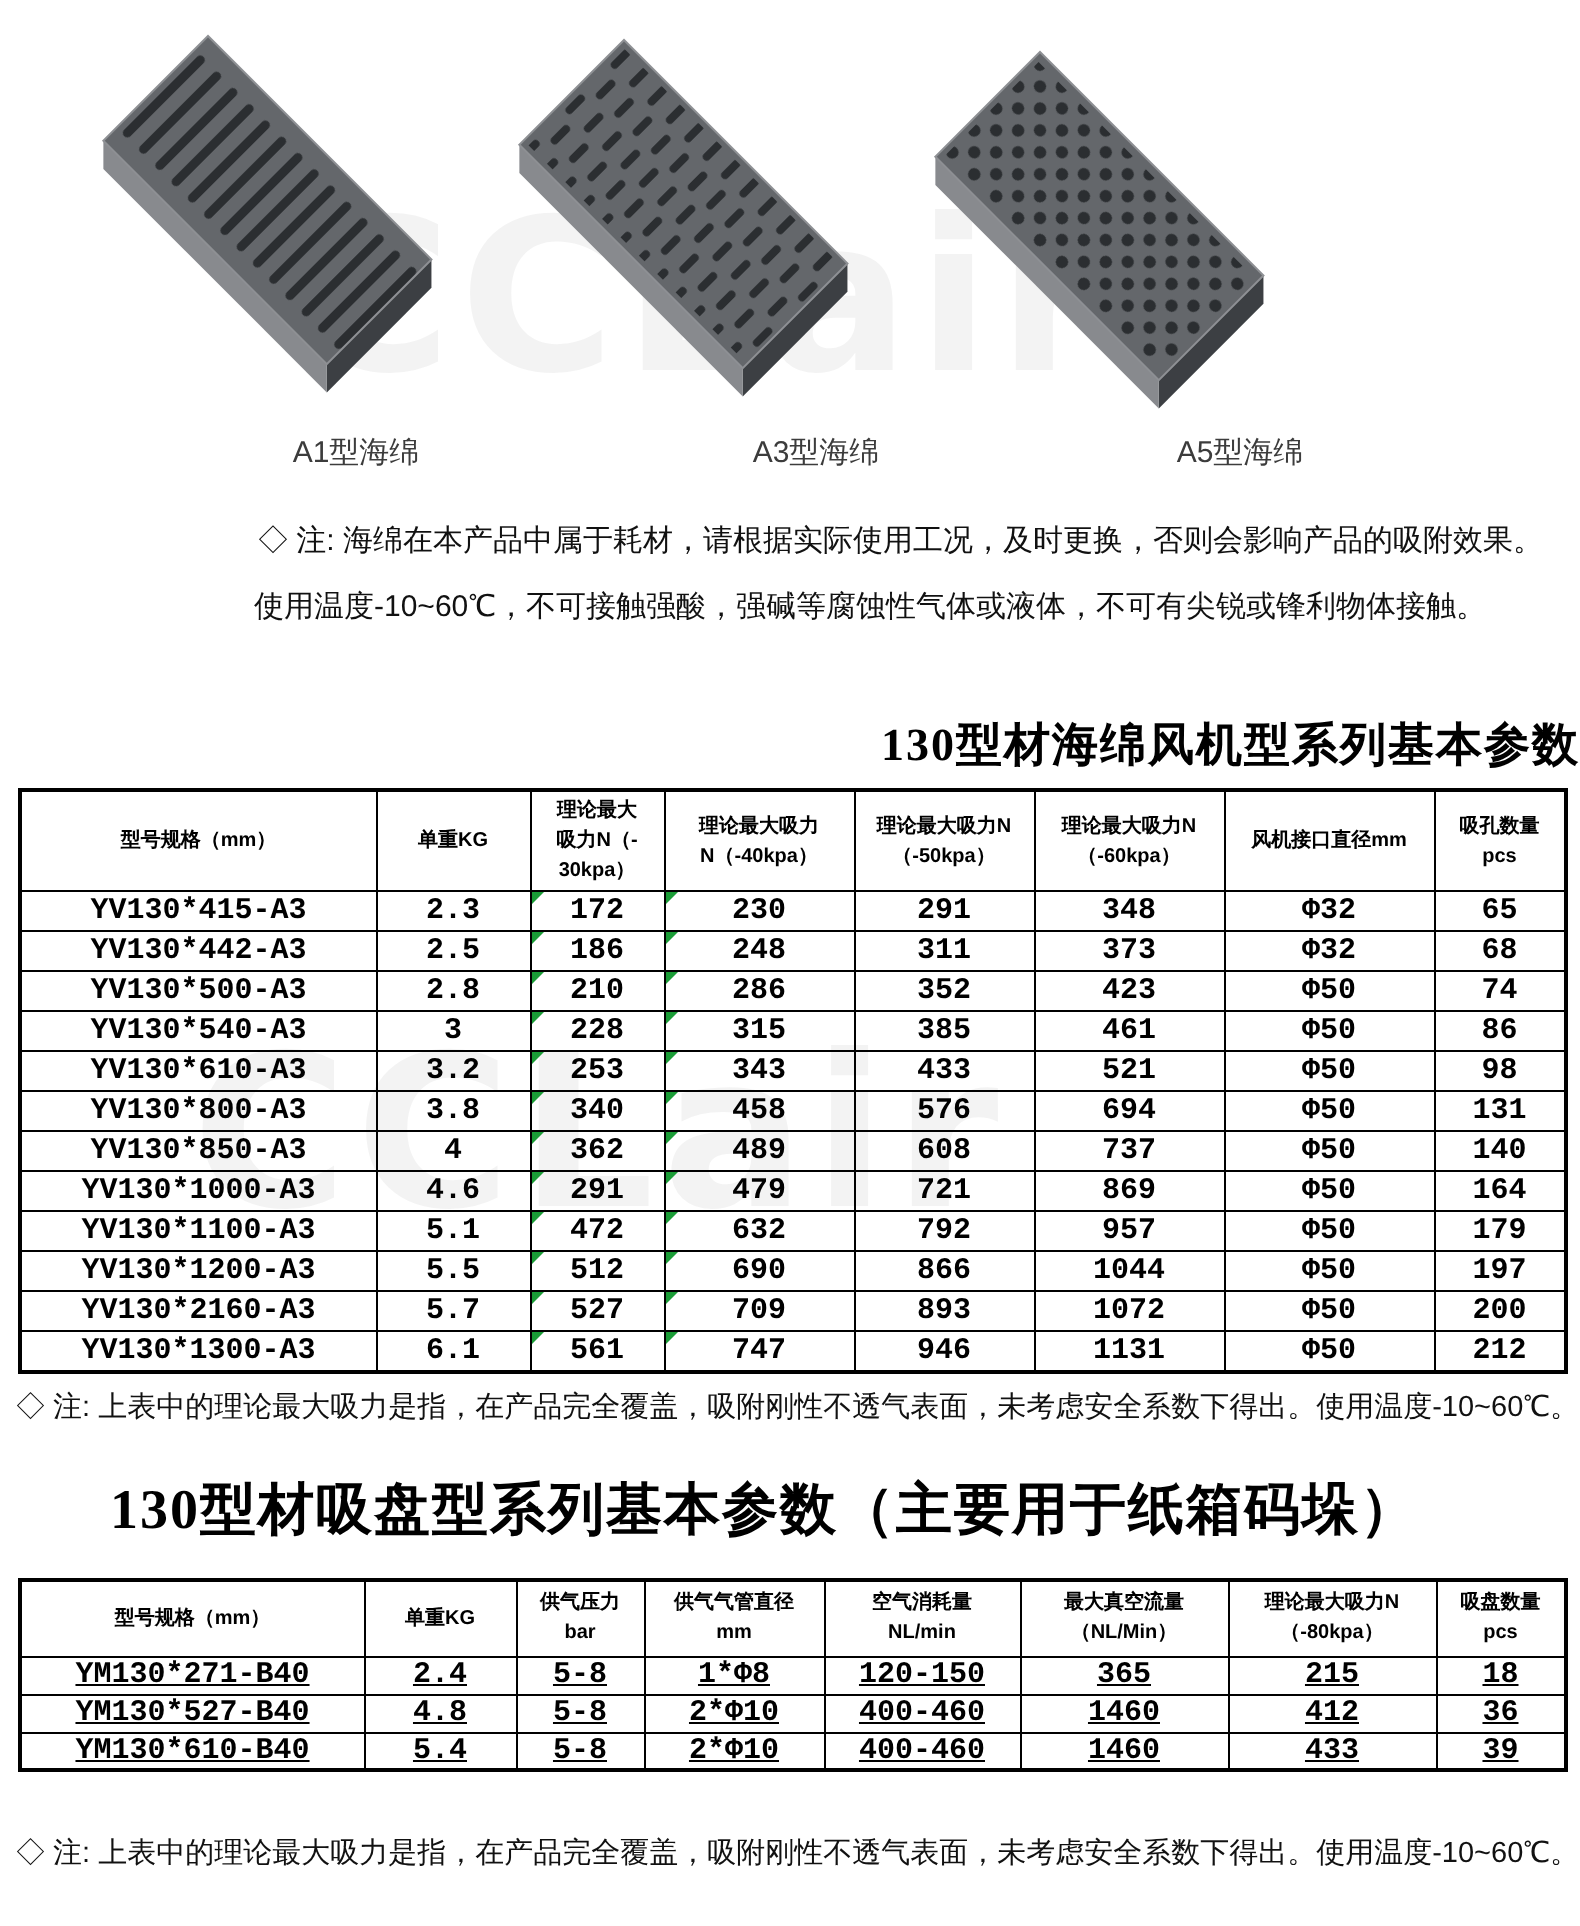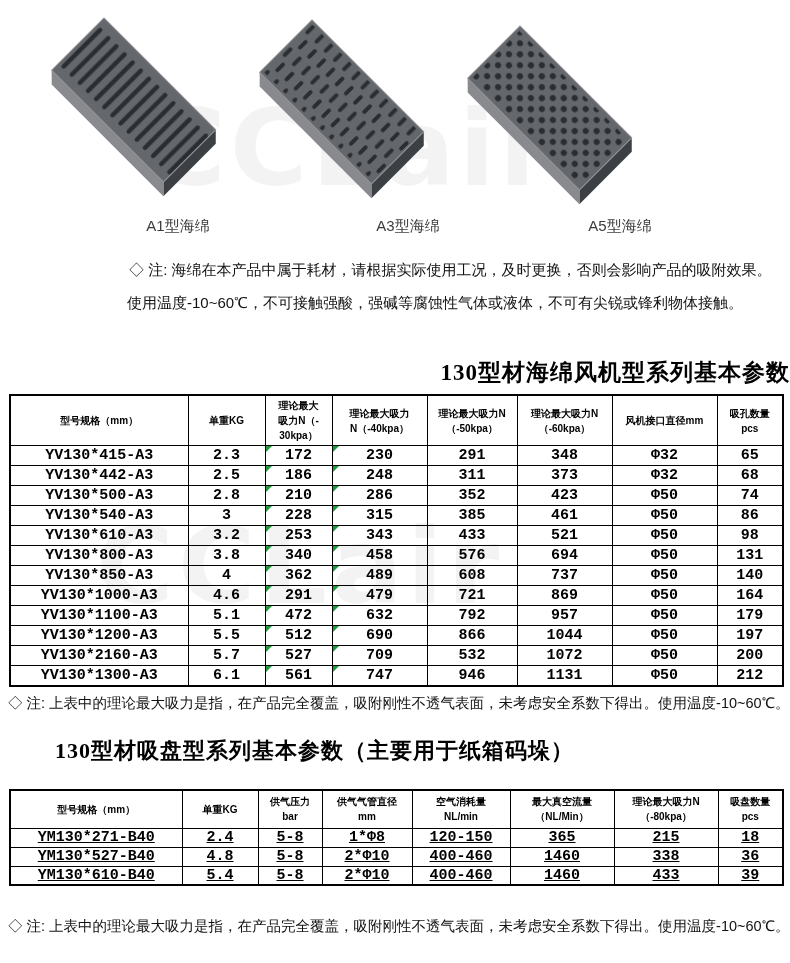--- a/index.html
+++ b/index.html
@@ -28,21 +28,21 @@
   }
   .note-small { font-size:14.5px; }
 
   .tbl-title1 {
     position:absolute; top:357px; left:0; width:100%; text-align:right;
     font-family:"Liberation Serif", serif; font-weight:bold; font-size:23px;
     letter-spacing:1px; z-index:1;
   }
   .tbl-title2 {
     position:absolute; top:736px; left:55px;
-    font-family:"Liberation Serif", serif; font-weight:bold; font-size:22px;
+    font-family:"Liberation Serif", serif; font-weight:bold; font-size:28px;
     letter-spacing:1px; z-index:1;
   }
 
   table.spec {
     position:absolute; left:9px; width:773px; border-collapse:collapse;
     table-layout:fixed; z-index:1; background:transparent;
     border:2px solid #000;
   }
   #table1 { top:394px; }
   #table2 { top:789px; }
@@ -256,21 +256,21 @@
           <td>866</td>
           <td>1044</td>
           <td>Φ50</td>
           <td>197</td>
         </tr>
         <tr>
           <td>YV130*2160-A3</td>
           <td>5.7</td>
           <td class="flag">527</td>
           <td class="flag">709</td>
-          <td>532</td>
+          <td>893</td>
           <td>1072</td>
           <td>Φ50</td>
           <td>200</td>
         </tr>
         <tr>
           <td>YV130*1300-A3</td>
           <td>6.1</td>
           <td class="flag">561</td>
           <td class="flag">747</td>
           <td>946</td>
@@ -325,21 +325,21 @@
           <td>215</td>
           <td>18</td>
         </tr>
         <tr>
           <td>YM130*527-B40</td>
           <td>4.8</td>
           <td>5-8</td>
           <td>2*Φ10</td>
           <td>400-460</td>
           <td>1460</td>
-          <td>338</td>
+          <td>412</td>
           <td>36</td>
         </tr>
         <tr>
           <td>YM130*610-B40</td>
           <td>5.4</td>
           <td>5-8</td>
           <td>2*Φ10</td>
           <td>400-460</td>
           <td>1460</td>
           <td>433</td>

